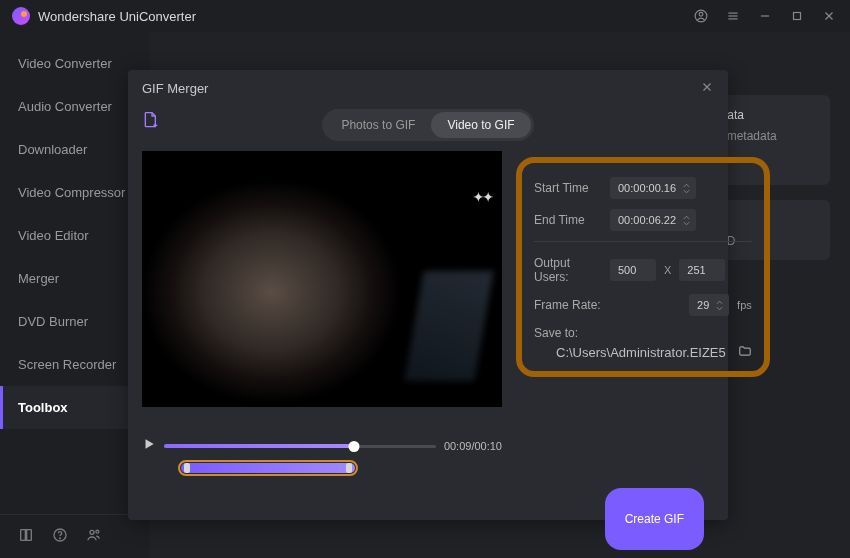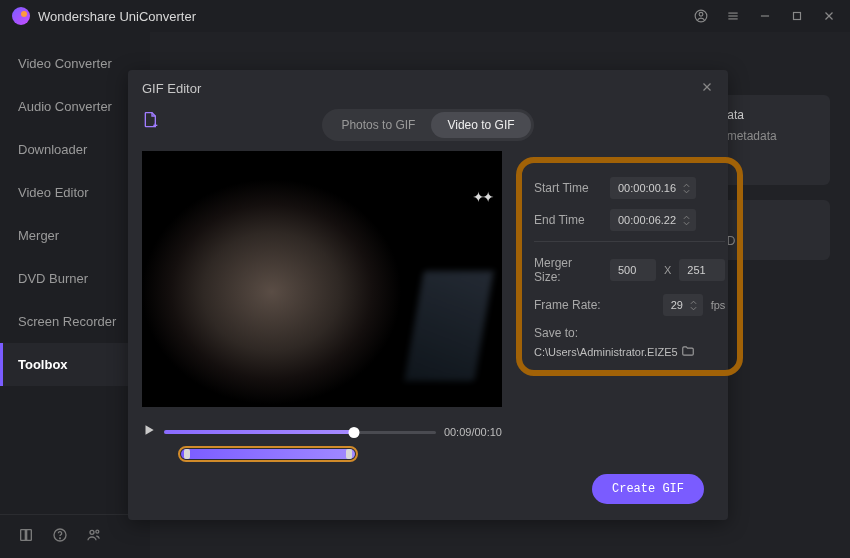--- a/index.html
+++ b/index.html
@@ -47,21 +47,21 @@
 
 .video-pane { width:360px; }
 .video-frame { width:360px; height:256px; background:#000; position:relative; overflow:hidden; }
 .wm { position:absolute; right:10px; top:38px; color:#fff; opacity:.85; font-size:14px; letter-spacing:-2px; }
 
 .frame-shape { position:absolute; inset:0; background:
   radial-gradient(ellipse 45% 55% at 36% 55%, #5a4d45 0%, #2f2824 42%, #140f0e 62%, #000 80%),
   linear-gradient(180deg,#2f2f35 0%, #000 30%); }
 .frame-shape::after { content:""; position:absolute; right:18px; top:120px; width:70px; height:110px; background:linear-gradient(200deg,#4f5d72,#22303e); opacity:.45; filter:blur(3px); transform:skewX(-10deg); }
 
-.player-row { display:flex; align-items:center; gap:8px; margin-top:16px; }
+.player-row { display:flex; align-items:center; gap:8px; margin-top:30px; }
 .play-btn { cursor:pointer; color:#c9c9c9; }
 .play-btn svg { width:14px; height:14px; }
 .seek { flex:1; position:relative; height:16px; }
 .track-bg { position:absolute; top:7px; left:0; right:0; height:3px; background:#4a4b51; border-radius:2px; }
 .track-prog { position:absolute; top:6px; left:0; width:70%; height:4px; background:linear-gradient(90deg,#8a6bff,#a68aff); border-radius:2px; }
 .thumb { position:absolute; top:3px; left:70%; width:11px; height:11px; border-radius:50%; background:#fff; transform:translateX(-50%); }
 .time-text { color:#bdbdbd; font-size:11px; }
 
 .range-row { margin-left:36px; margin-top:6px; width:180px; height:16px; position:relative; border:2px solid #d18b2a; border-radius:10px; padding:1px; }
 .range-inner { position:relative; width:100%; height:10px; background:linear-gradient(90deg,#7a5cff,#a18aff); border-radius:6px; }
@@ -72,25 +72,25 @@
 .highlight-box { border:6px solid #a16207; border-radius:18px; padding:14px 12px 10px 12px; }
 .setrow { display:flex; align-items:center; gap:8px; margin-bottom:10px; }
 .setlabel { width:68px; color:#a8a8a8; font-size:12px; }
 .stepper { display:flex; align-items:center; background:#36373c; border-radius:3px; height:22px; padding:0 6px 0 8px; color:#cfcfcf; position:relative; min-width:86px; }
 .stepper.sm { min-width:46px; }
 .stepper .val { flex:1; font-size:11px; }
 .stepper .arrows { display:flex; flex-direction:column; gap:1px; margin-left:4px; }
 .stepper .arrows svg { width:7px; height:5px; color:#888; }
 .divider { height:1px; background:#3b3c41; margin:8px 0 14px 0; }
 .link-x { color:#9a9a9a; font-size:11px; }
-.savepath { color:#bfbfbf; font-size:11px; margin-top:4px; display:flex; align-items:center; gap:3px; }
+.savepath { color:#bfbfbf; font-size:13px; margin-top:4px; display:flex; align-items:center; gap:12px;margin-left:22px; }
 .savepath svg { width:14px; height:14px; color:#9a9a9a; }
 
 .dlg-footer { display:flex; justify-content:flex-end; padding:12px 24px; }
-.create-btn { background:#7a5cff; color:#fff; border:none; border-radius:16px; padding:8px 20px; font-size:12px; cursor:pointer;font-family:Liberation Mono, monospace; }
+.create-btn { background:#7a5cff; color:#fff; border:none; border-radius:16px; padding:24px 20px; font-size:12px; cursor:pointer; }
 
 </style>
 </head>
 <body>
 
 <div class="titlebar">
   <div class="logo"></div>
   <div class="app-title">Wondershare UniConverter</div>
   <div class="tb-controls">
     <div class="tb-btn tb-account">
@@ -124,20 +124,21 @@
         </svg>
     </div>
   </div>
 </div>
 
 <div class="sidebar">
   <div class="side-items">
     <div class="side-item">Video Converter</div>
     <div class="side-item">Audio Converter</div>
     <div class="side-item">Downloader</div>
+    <div class="side-item">Video Compressor</div>
     <div class="side-item">Video Editor</div>
     <div class="side-item">Merger</div>
     <div class="side-item">DVD Burner</div>
     <div class="side-item">Screen Recorder</div>
     <div class="side-item active">Toolbox</div>
   </div>
   <div class="side-bottom">
     <span><svg viewBox="0 0 24 24" fill="none" stroke="currentColor" stroke-width="2">
           <path d="M4 19V5a1 1 0 0 1 1-1h6v16H5a1 1 0 0 1-1-1Z"></path>
           <path d="M20 19V5a1 1 0 0 0-1-1h-6v16h6a1 1 0 0 0 1-1Z"></path>
@@ -161,21 +162,21 @@
   <div>d edit metadata</div>
   <div>es</div>
 </div>
 <div class="backdrop-card2">
   <div style="color:#d0d0d0;margin-bottom:4px">r</div>
   <div>rom CD</div>
 </div>
 
 <div class="dialog">
   <div class="dlg-header">
-    <div class="dlg-title">GIF Editor</div>
+    <div class="dlg-title">GIF Merger</div>
     <div class="dlg-close">
       <svg viewBox="0 0 24 24" fill="none" stroke="currentColor" stroke-width="2">
           <line x1="6" y1="6" x2="18" y2="18"></line>
           <line x1="18" y1="6" x2="6" y2="18"></line>
         </svg>
     </div>
   </div>
 
   <div class="add-icon">
     <svg viewBox="0 0 24 28" fill="none" stroke="currentColor" stroke-width="2">
@@ -249,21 +250,21 @@
                   <path d="M1 4l3-3 3 3" fill="none" stroke="currentColor"></path>
                 </svg>
                 <svg viewBox="0 0 8 5">
                   <path d="M1 1l3 3 3-3" fill="none" stroke="currentColor"></path>
                 </svg>
               </span>
           </div>
         </div>
         <div class="divider"></div>
         <div class="setrow">
-          <div class="setlabel">Merger Size:</div>
+          <div class="setlabel">Output Users:</div>
           <div class="stepper sm">
             <span class="val">500</span>
           </div>
           <span class="link-x">X</span>
           <div class="stepper sm">
             <span class="val">251</span>
           </div>
         </div>
         <div class="setrow">
           <div class="setlabel">Frame Rate:</div>

